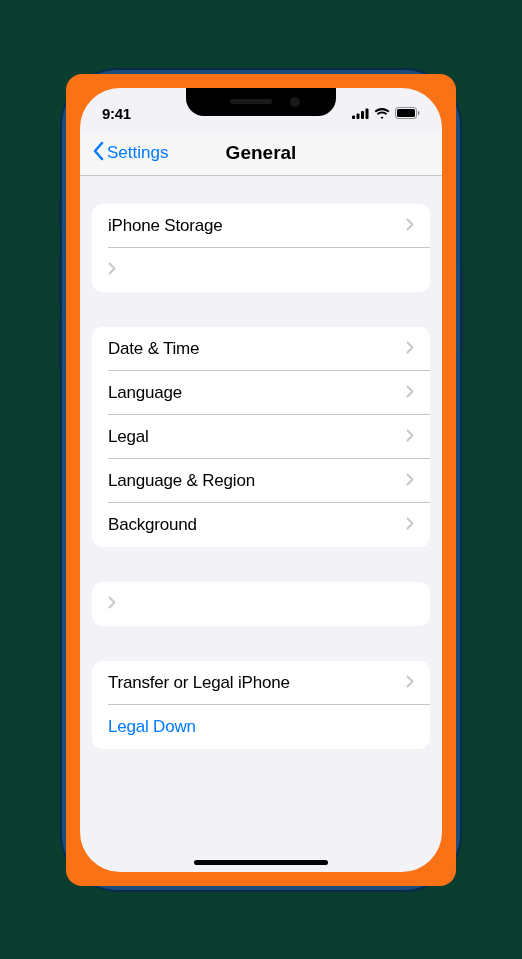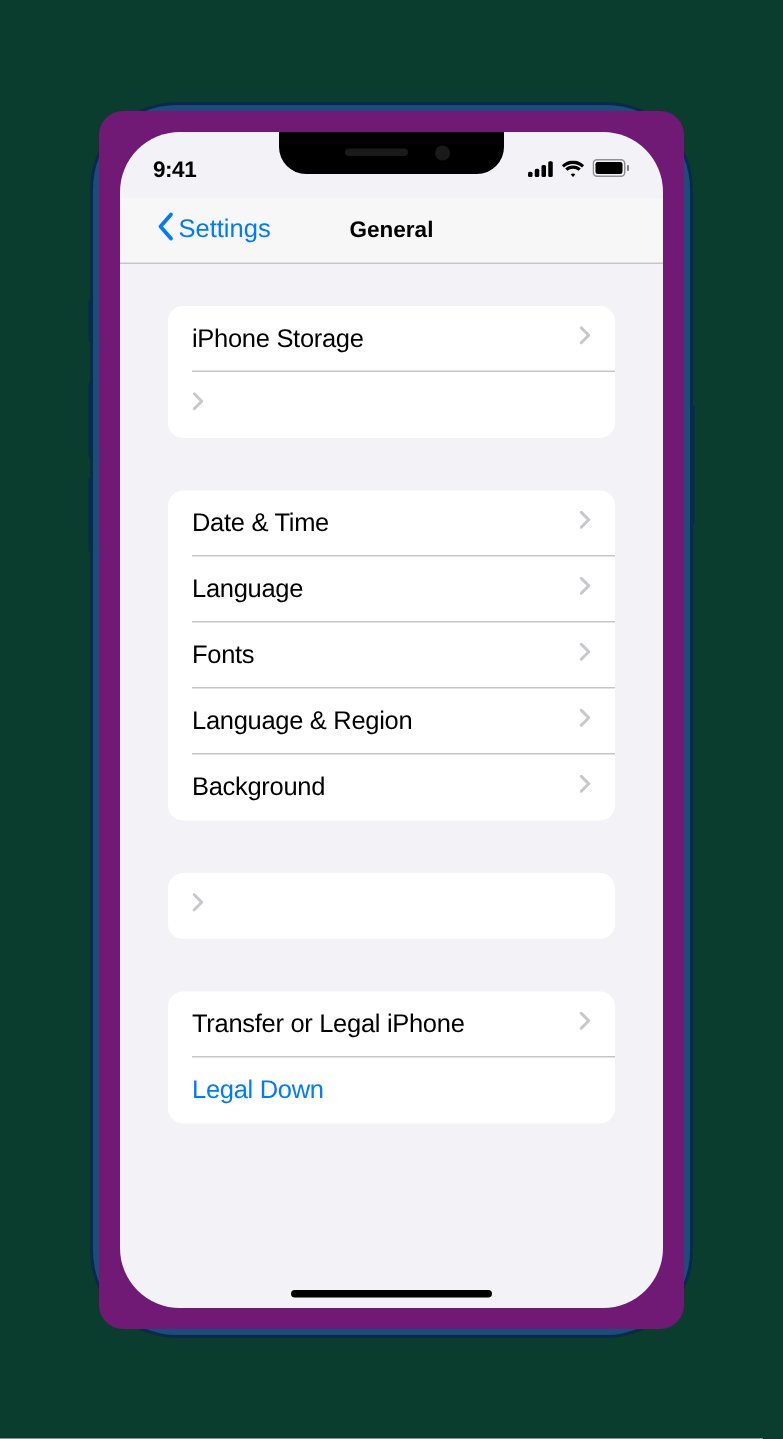--- a/index.html
+++ b/index.html
@@ -17,21 +17,21 @@
       height: 820px;
       background: #1a4d7a;
       border-radius: 56px;
       padding: 4px;
       position: relative;
       box-shadow: 0 0 0 2px #0a2a4a;
     }
     .phone-inner {
       width: 100%;
       height: 100%;
-      background: #701a75;
+      background: #f97316;
       border-radius: 16px;
       padding: 14px;
       position: relative;
     }
     .side-button {
       position: absolute;
       background: #0a2a4a;
       border-radius: 2px;
     }
     .btn-left-1 { left: -3px; top: 130px; width: 3px; height: 28px; }
@@ -94,38 +94,38 @@
       align-items: center;
       gap: 5px;
     }
     .nav-bar {
       height: 44px;
       background: #f7f7f7;
       border-bottom: 0.5px solid #c6c6c8;
       display: flex;
       align-items: center;
       position: relative;
-      padding: 0 24px;
+      padding: 0 12px;
     }
     .back-button {
       display: flex;
       align-items: center;
       color: #007aff;
       font-size: 17px;
       gap: 3px;
     }
     .nav-title {
       position: absolute;
       left: 50%;
       transform: translateX(-50%);
-      font-size: 15px;
+      font-size: 19px;
       font-weight: 600;
     }
     .content {
-      padding: 0 32px;
+      padding: 0 12px;
       height: calc(100% - 88px - 28px);
       overflow-y: auto;
     }
     .group {
       background: #fff;
       border-radius: 10px;
       margin-top: 35px;
       overflow: hidden;
     }
     .group:first-child { margin-top: 28px; }
@@ -240,21 +240,21 @@
                   <path d="M1.5 1.5 L6.5 6.5 L1.5 11.5" stroke="#c7c7cc" stroke-width="2" fill="none" stroke-linecap="round" stroke-linejoin="round"></path>
                 </svg></span>
             </div>
             <div class="row">
               <span class="row-label">Language</span>
               <span class="chevron"><svg width="8" height="13" viewBox="0 0 8 13">
                   <path d="M1.5 1.5 L6.5 6.5 L1.5 11.5" stroke="#c7c7cc" stroke-width="2" fill="none" stroke-linecap="round" stroke-linejoin="round"></path>
                 </svg></span>
             </div>
             <div class="row">
-              <span class="row-label">Fonts</span>
+              <span class="row-label">Legal</span>
               <span class="chevron"><svg width="8" height="13" viewBox="0 0 8 13">
                   <path d="M1.5 1.5 L6.5 6.5 L1.5 11.5" stroke="#c7c7cc" stroke-width="2" fill="none" stroke-linecap="round" stroke-linejoin="round"></path>
                 </svg></span>
             </div>
             <div class="row">
               <span class="row-label">Language &amp; Region</span>
               <span class="chevron"><svg width="8" height="13" viewBox="0 0 8 13">
                   <path d="M1.5 1.5 L6.5 6.5 L1.5 11.5" stroke="#c7c7cc" stroke-width="2" fill="none" stroke-linecap="round" stroke-linejoin="round"></path>
                 </svg></span>
             </div>

